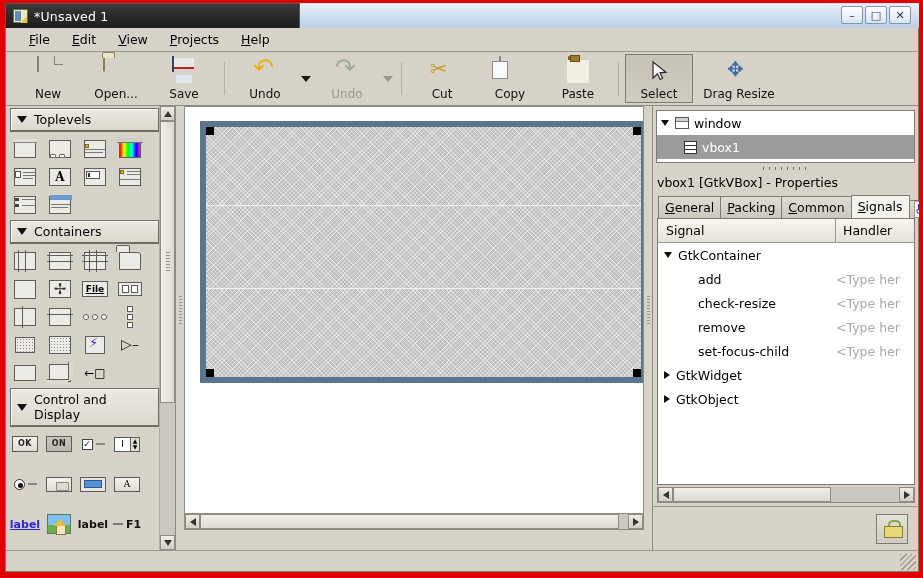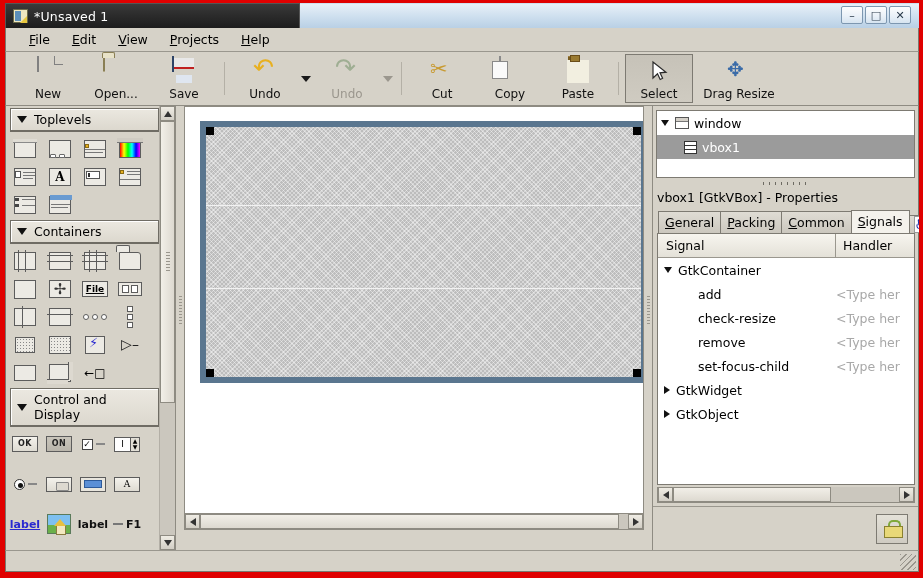--- a/index.html
+++ b/index.html
@@ -272,21 +272,21 @@
     width:15px;height:15px;background:linear-gradient(180deg,#efece4,#d2cec5);
     border:1px solid #8e8b82; display:flex;align-items:center;justify-content:center;flex:none;
   }
   .hs-track { flex:1; height:15px; background:#cbc7be; position:relative; }
   .hs-thumb { position:absolute;top:0;height:15px;background:linear-gradient(180deg,#f2efe8,#ddd9d0);border:1px solid #8e8b82; }
 
   
   #right { width:266px; display:flex;flex-direction:column; background:#d6d2c8;
            border-left:1px solid #8e8b82; min-height:0; }
   #tree {
-    height:68px; margin:4px 3px 0 3px; background:#fff; border:1px solid #7d7a72;
+    height:53px; margin:4px 3px 0 3px; background:#fff; border:1px solid #7d7a72;
     overflow:hidden; font-size:12.5px;
   }
   .tree-row { display:flex;align-items:center; gap:5px; height:24px; padding-left:4px; cursor:default;}
   .tree-row.sel { background:#9b9b9b; color:#fff; }
   .tri-sm-dn{width:0;height:0;border-left:4px solid transparent;border-right:4px solid transparent;border-top:6px solid #111;margin-right:1px;}
   .tico-win{width:14px;height:12px;border:1px solid #555;background:#fff;position:relative;}
   .tico-win:after{content:'';position:absolute;left:0;top:0;right:0;height:3px;background:#d4d0c8;border-bottom:1px solid #777;}
   .tico-vbox{width:13px;height:13px;border:1px solid #333;background:#fff;position:relative;}
   .tico-vbox:before{content:'';position:absolute;left:0;top:3px;right:0;height:1px;background:#333;}
   .tico-vbox:after{content:'';position:absolute;left:0;top:7px;right:0;height:1px;background:#333;}

